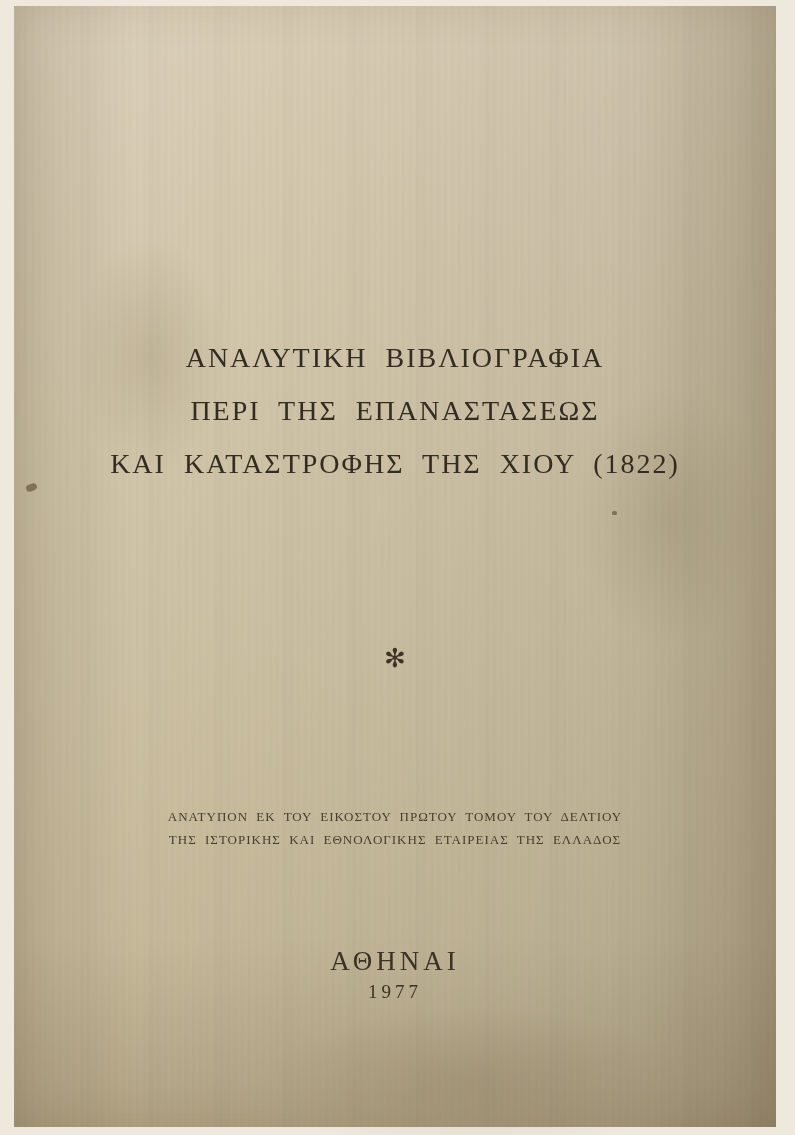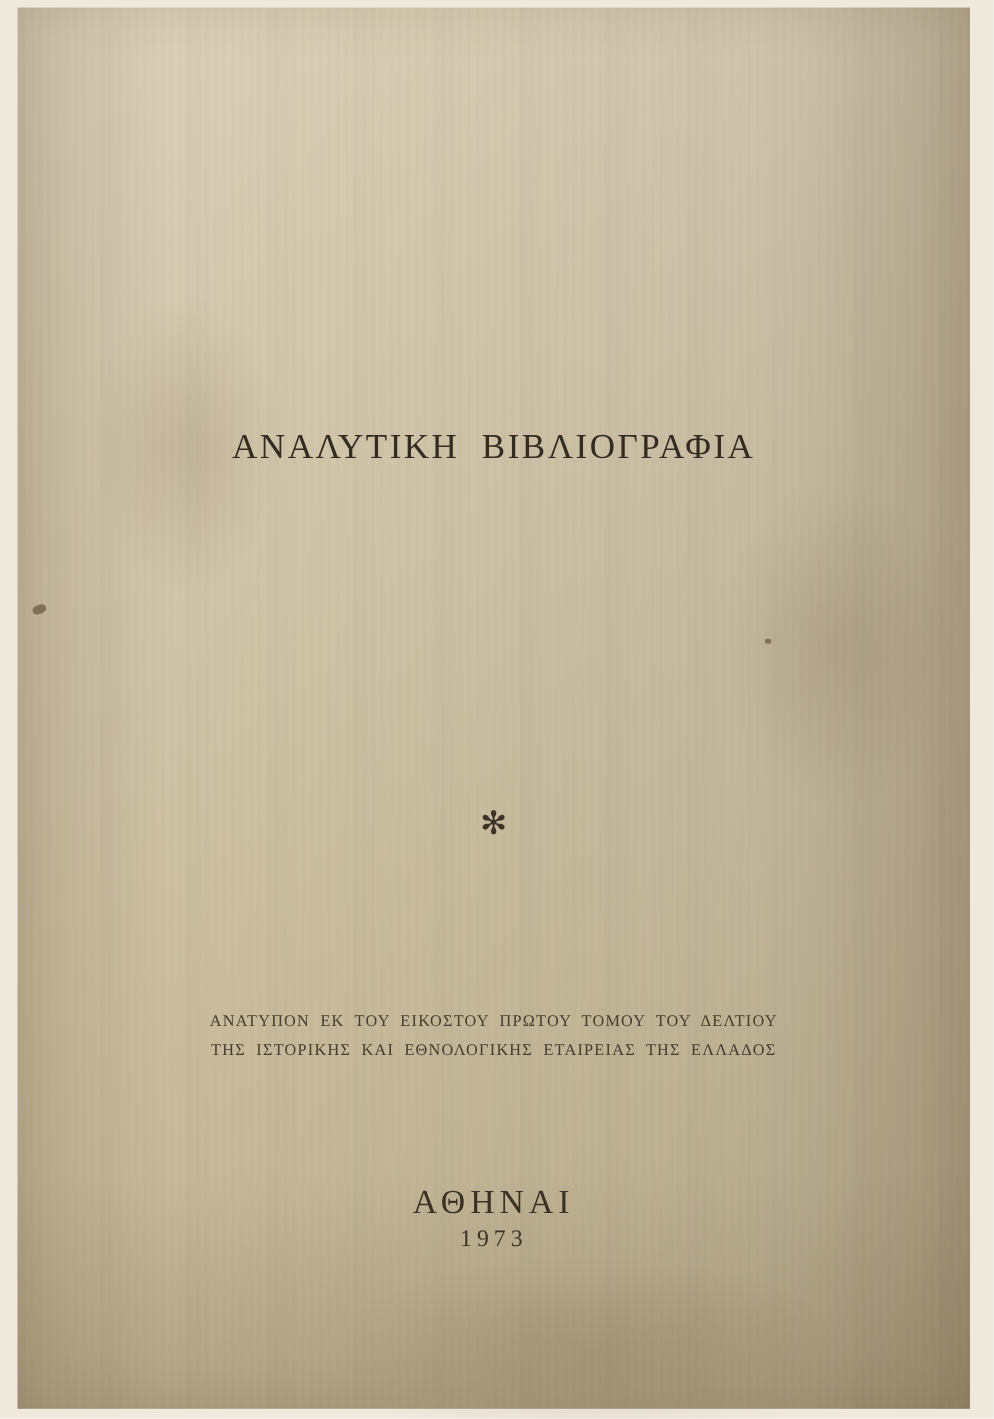--- a/index.html
+++ b/index.html
@@ -166,27 +166,29 @@
 
     <div class="smudge" style="left:60px; top:230px; width:150px; height:240px;"></div>
     <div class="smudge" style="left:560px; top:380px; width:190px; height:260px;"></div>
     <div class="smudge" style="left:250px; top:1000px; width:420px; height:150px;"></div>
     <div class="speck" style="left:12px; top:478px; width:11px; height:7px; transform:rotate(-20deg);"></div>
     <div class="speck" style="left:598px; top:505px; width:5px; height:4px;"></div>
 
 
     <div class="title">
       <div class="line">ΑΝΑΛΥΤΙΚΗ ΒΙΒΛΙΟΓΡΑΦΙΑ</div>
+      <div class="line">ΠΕΡΙ ΤΗΣ ΕΠΑΝΑΣΤΑΣΕΩΣ</div>
+      <div class="line">ΚΑΙ ΚΑΤΑΣΤΡΟΦΗΣ ΤΗΣ ΧΙΟΥ (1822)</div>
     </div>
 
     <div class="ornament">✻</div>
 
     <div class="imprint">
       <div class="line">ΑΝΑΤΥΠΟΝ ΕΚ ΤΟΥ ΕΙΚΟΣΤΟΥ ΠΡΩΤΟΥ ΤΟΜΟΥ ΤΟΥ ΔΕΛΤΙΟΥ</div>
       <div class="line">ΤΗΣ ΙΣΤΟΡΙΚΗΣ ΚΑΙ ΕΘΝΟΛΟΓΙΚΗΣ ΕΤΑΙΡΕΙΑΣ ΤΗΣ ΕΛΛΑΔΟΣ</div>
     </div>
 
     <div class="place">
       <div class="city">ΑΘΗΝΑΙ</div>
-      <div class="year">1973</div>
+      <div class="year">1977</div>
     </div>
   </div>
 </div>
 
 </body></html>

